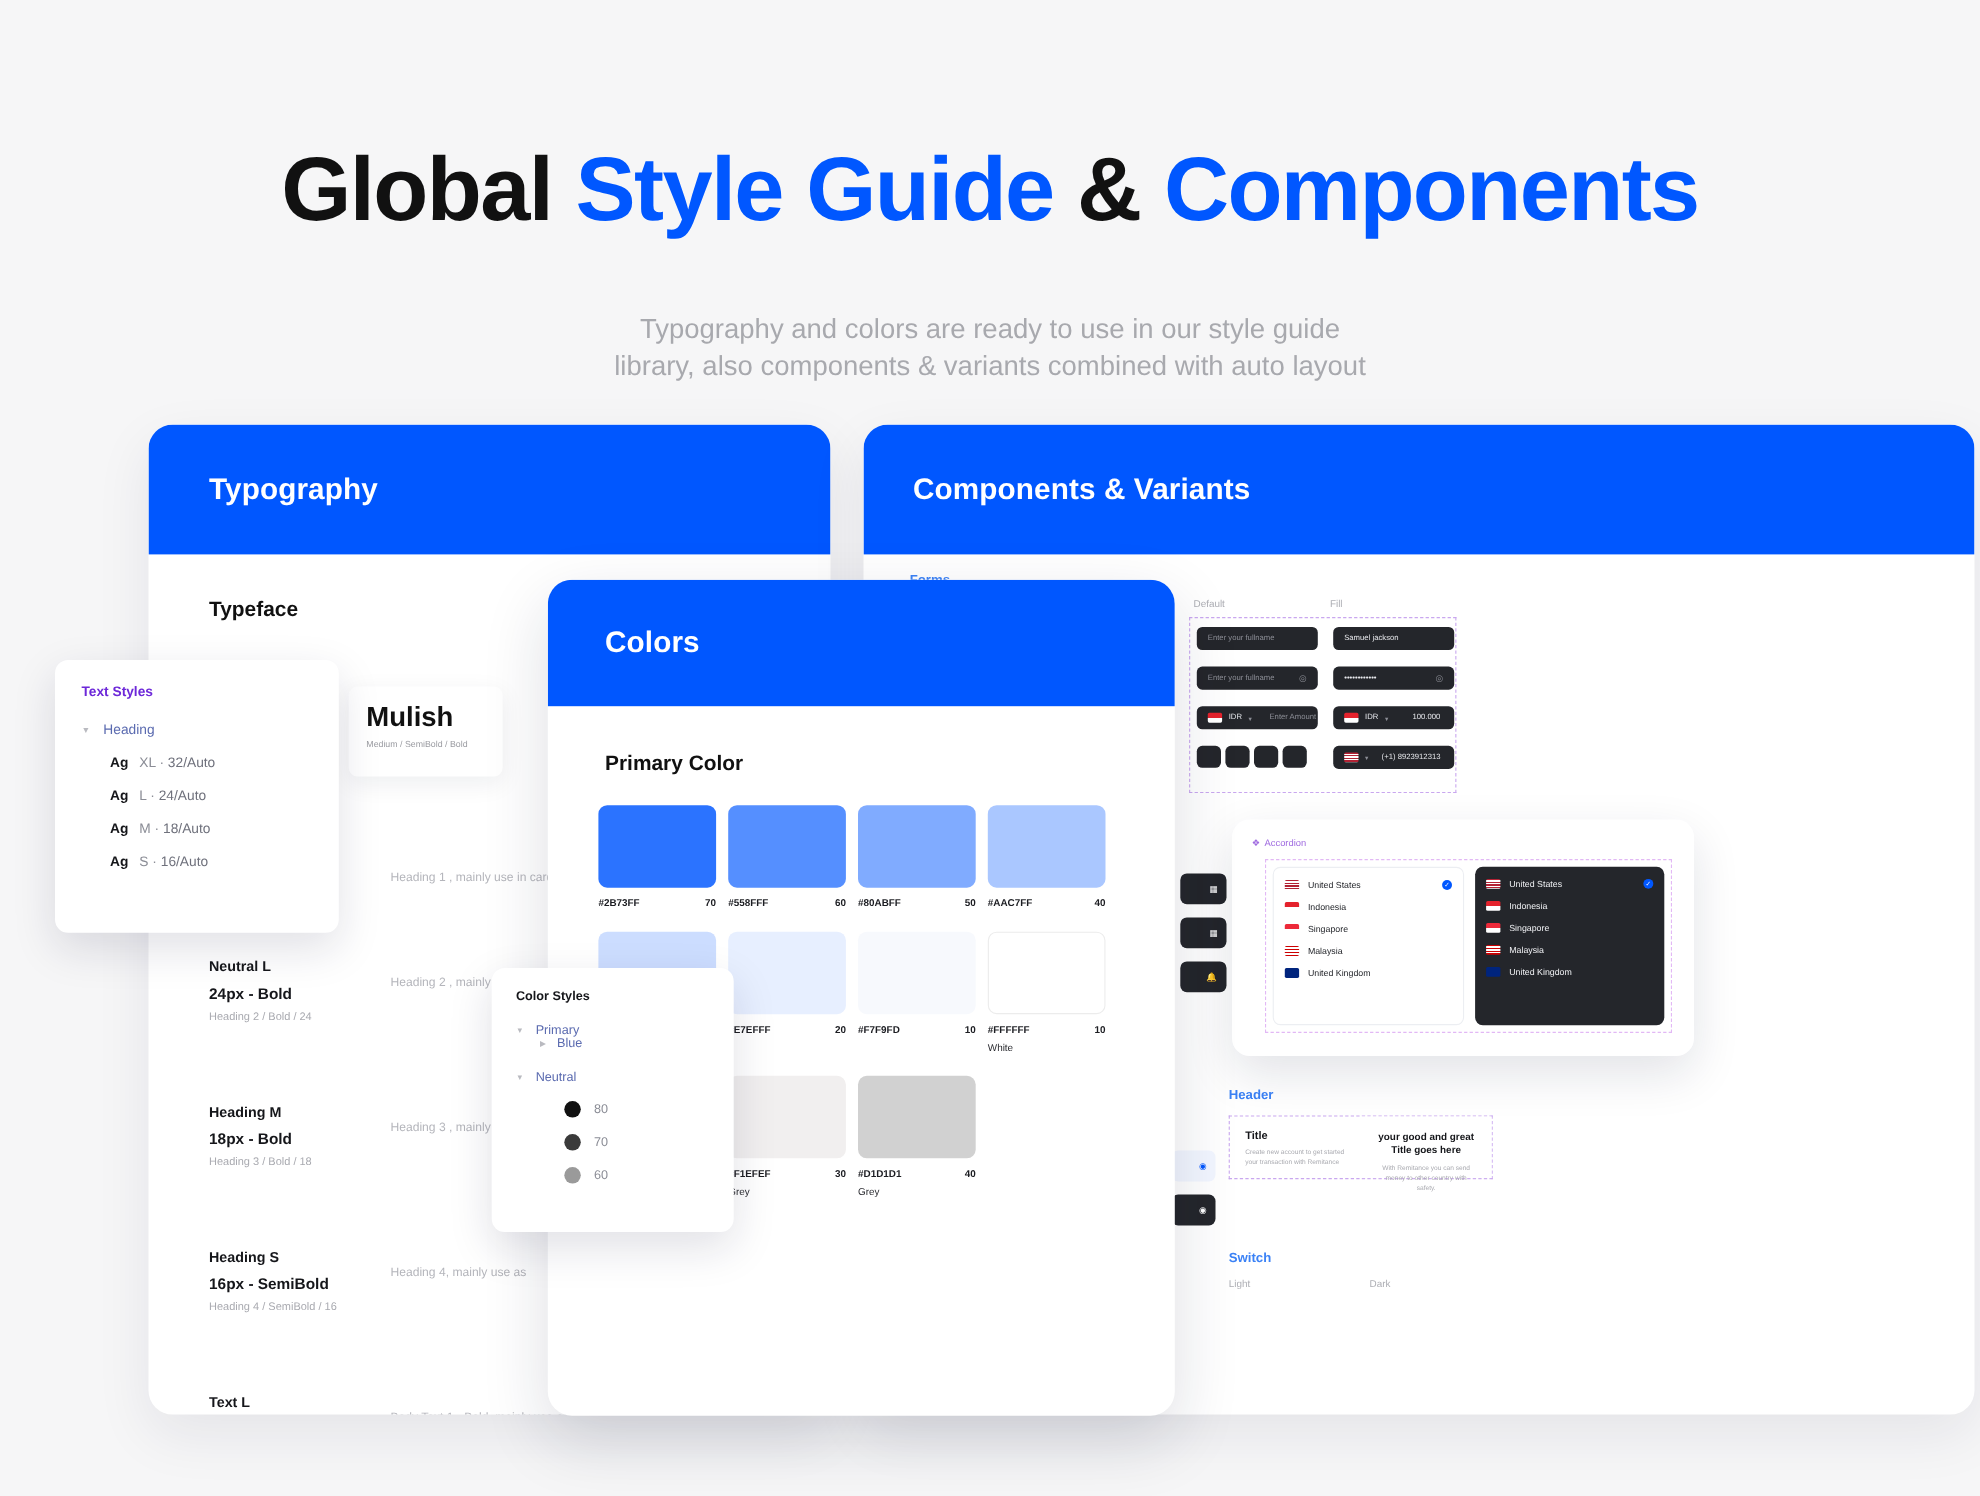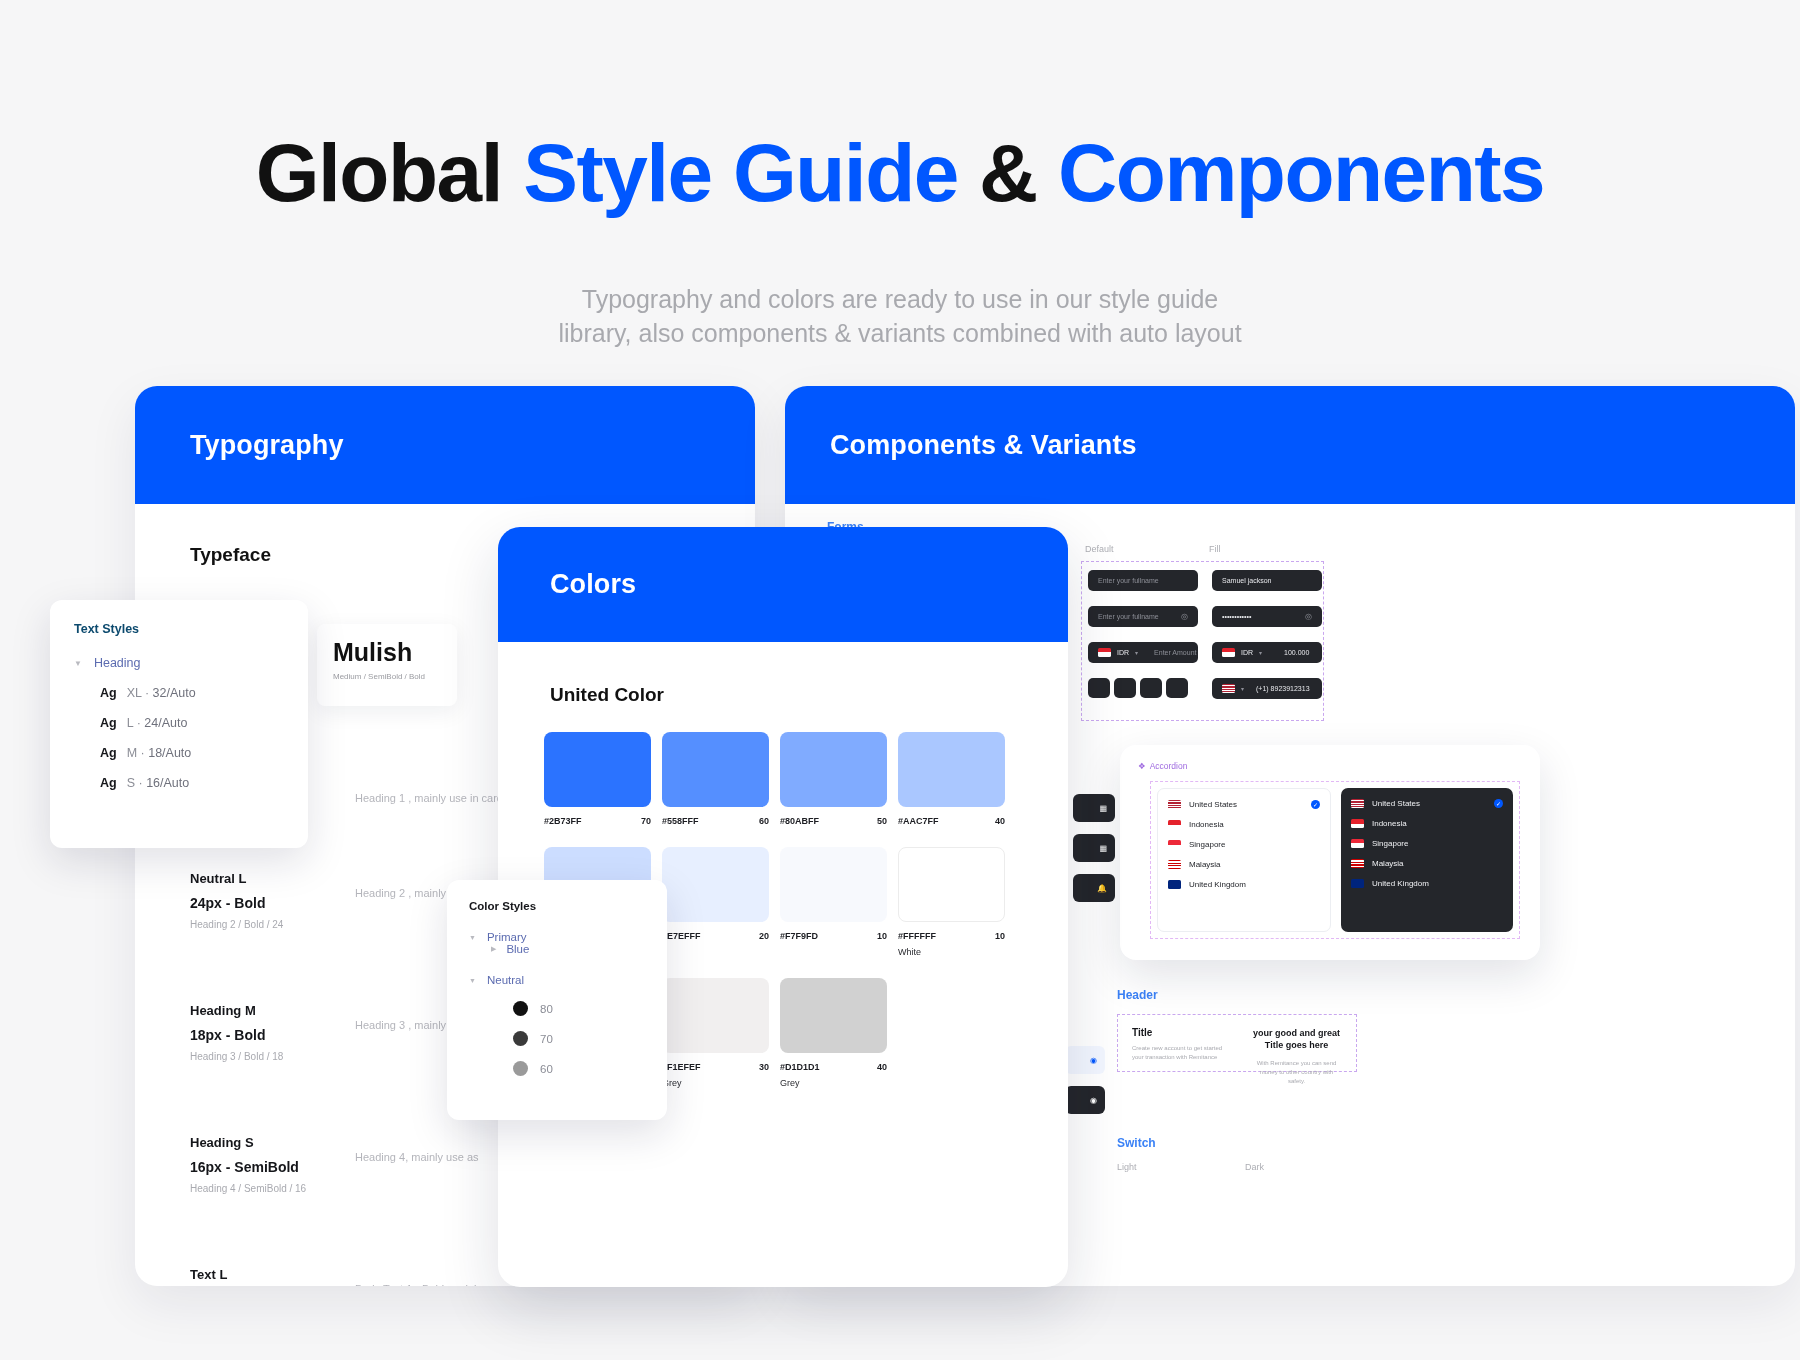--- a/index.html
+++ b/index.html
@@ -50,21 +50,21 @@
   .type-row .size{ font-size:14px; font-weight:700; color:#15161a; margin-top:9px; }
   .type-row .meta{ font-size:10px; color:#a9aab0; margin-top:8px; }
   .type-row .desc{ position:absolute; left:165px; top:16px; font-size:11px; color:#b4b5bb; white-space:nowrap; }
 
   
   #textStyles{
     position:absolute; left:50px; top:600px; width:258px; height:248px;
     background:#fff; border-radius:12px; box-shadow:0 14px 40px rgba(20,25,60,.13);
     padding:22px 24px;
   }
-  #textStyles .hd{ font-size:12.5px; font-weight:700; color:#0c4a6e; }
+  #textStyles .hd{ font-size:12.5px; font-weight:700; color:#6d28d9; }
   .ts-group{ display:flex; align-items:center; gap:12px; margin-top:20px; }
   .ts-group .caret{ color:#b9bac0; font-size:8px; }
   .ts-group .gname{ font-size:12.5px; color:#5b6bb0; }
   .ts-item{ display:flex; align-items:flex-start; gap:10px; margin-top:16px; padding-left:26px; }
   .ts-item .ag{ font-size:12.5px; font-weight:700; color:#15161a; }
   .ts-item .lbl{ font-size:12.5px; color:#8b8d96; }
   .ts-item .lbl b{ color:#6f717c; font-weight:400; }
 
   
   #compPanel{ left:785px; top:386px; width:1010px; height:900px; }
@@ -322,21 +322,21 @@
           <span class="nm">United Kingdom</span>
         </div>
       </div>
     </div>
   </div>
 
   <div class="panel" id="colorsPanel">
     <div class="panel-head">
       <span class="ttl">Colors</span>
     </div>
-    <div class="prim-h">United Color</div>
+    <div class="prim-h">Primary Color</div>
 
     <div class="swatch-grid">
       <div class="sw">
         <div class="chip" style="background:#2B73FF"></div>
         <div class="meta">
             <span class="hex">#2B73FF</span>
             <span class="tone">70</span>
           </div>
       </div>
       <div class="sw">

